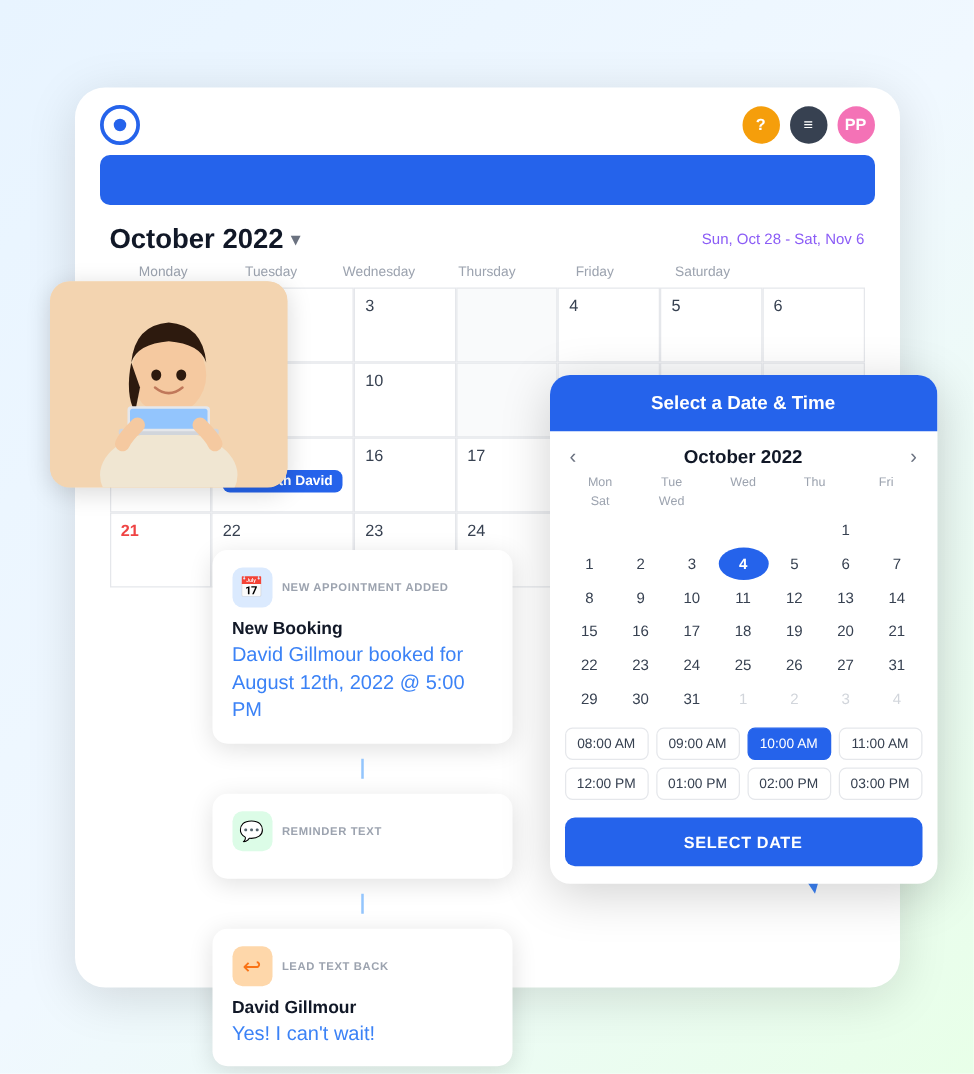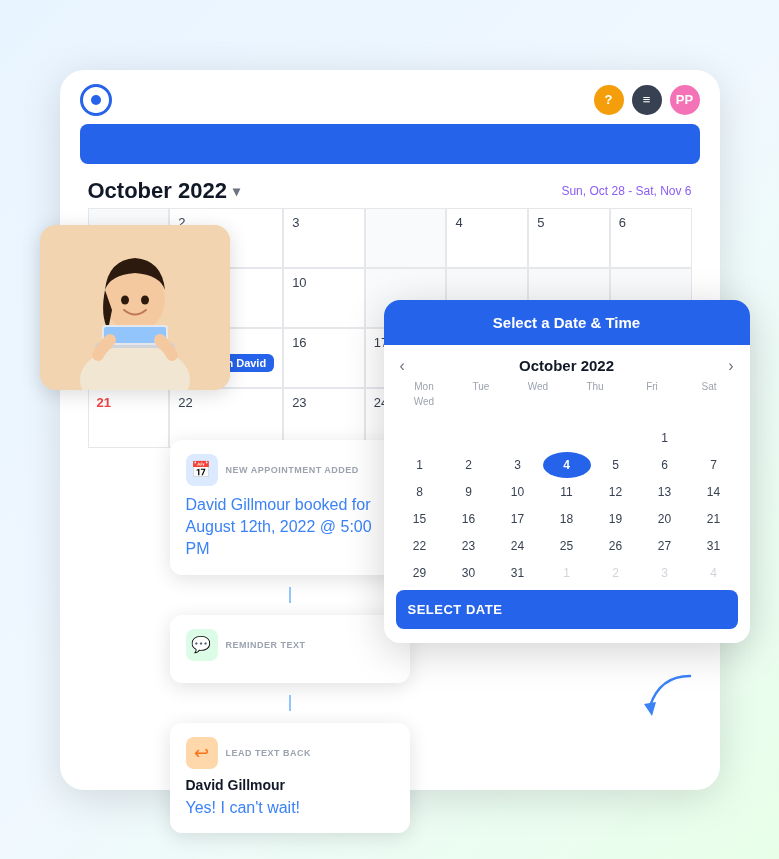--- a/index.html
+++ b/index.html
@@ -205,21 +205,21 @@
     .person-svg {
       width: 100%;
       height: 100%;
     }
 
     
     .picker-overlay {
       position: absolute;
       right: -30px;
       top: 230px;
-      width: 366px;
+      width: 310px;
       background: #fff;
       border-radius: 16px;
       box-shadow: 0 8px 40px rgba(0,0,0,0.18);
       overflow: hidden;
       z-index: 20;
     }
     .picker-top-bar {
       background: #2563eb;
       color: #fff;
       text-align: center;
@@ -240,23 +240,23 @@
     }
     .mini-nav-btn {
       background: none;
       border: none;
       cursor: pointer;
       font-size: 16px;
       color: #6b7280;
     }
     .mini-days-header {
       display: grid;
-      grid-template-columns: repeat(6, 1fr);
+      grid-template-columns: repeat(5, 1fr);
       padding: 0 12px;
-      margin-bottom: 16px;
+      margin-bottom: 2px;
     }
     .mini-day-name {
       text-align: center;
       font-size: 10px;
       color: #9ca3af;
       font-weight: 500;
       padding: 2px 0;
     }
     .mini-grid {
       display: grid;
@@ -310,21 +310,21 @@
       color: #fff;
       border: none;
       border-radius: 8px;
       width: calc(100% - 24px);
       padding: 12px;
       font-size: 13px;
       font-weight: 700;
       letter-spacing: 0.5px;
       text-transform: uppercase;
       cursor: pointer;
-      text-align: left;
+      text-align: center;
     }
 
     
     .arrow-overlay {
       position: absolute;
       right: 10px;
       bottom: 60px;
       z-index: 3;
     }
 
@@ -352,20 +352,29 @@
   <div class="blue-bar"></div>
 
   <div class="cal-header">
     <div class="cal-month-title">
       <span>October 2022</span>
       <span class="chevron-down">▾</span>
     </div>
     <div class="cal-range">Sun, Oct 28 - Sat, Nov 6</div>
   </div>
 
+  <div class="cal-days-header">
+    <div class="cal-day-name">Monday</div>
+    <div class="cal-day-name">Tuesday</div>
+    <div class="cal-day-name">Wednesday</div>
+    <div class="cal-day-name">Thursday</div>
+    <div class="cal-day-name">Friday</div>
+    <div class="cal-day-name">Saturday</div>
+    <div class="cal-day-name" style="visibility:hidden"></div>
+  </div>
 
   <div class="cal-grid">
 
     <div class="cal-cell empty"></div>
     <div class="cal-cell">2</div>
     <div class="cal-cell">3</div>
     <div class="cal-cell empty"></div>
     <div class="cal-cell">4</div>
     <div class="cal-cell">5</div>
     <div class="cal-cell">6</div>
@@ -426,20 +435,21 @@
     </div>
   </div>
 
   <div class="notif-area">
 
     <div class="notif-card">
       <div class="notif-header">
         <div class="notif-icon blue">📅</div>
         <span class="notif-label">NEW APPOINTMENT ADDED</span>
       </div>
+      <div class="notif-title">New Booking</div>
       <div class="notif-body">David Gillmour booked for August 12th, 2022 @ 5:00 PM</div>
     </div>
 
     <div class="divider-line"></div>
 
     <div class="notif-card">
       <div class="notif-header">
         <div class="notif-icon green">💬</div>
         <span class="notif-label">REMINDER TEXT</span>
       </div>
@@ -520,20 +530,30 @@
 
       <div class="mini-cell">29</div>
       <div class="mini-cell">30</div>
       <div class="mini-cell">31</div>
       <div class="mini-cell grayed">1</div>
       <div class="mini-cell grayed">2</div>
       <div class="mini-cell grayed">3</div>
       <div class="mini-cell grayed">4</div>
     </div>
 
+    <div class="time-slots">
+      <div class="time-slot">08:00 AM</div>
+      <div class="time-slot">09:00 AM</div>
+      <div class="time-slot selected">10:00 AM</div>
+      <div class="time-slot">11:00 AM</div>
+      <div class="time-slot">12:00 PM</div>
+      <div class="time-slot">01:00 PM</div>
+      <div class="time-slot">02:00 PM</div>
+      <div class="time-slot">03:00 PM</div>
+    </div>
 
     <button class="select-date-btn">SELECT DATE</button>
   </div>
 
   <div class="arrow-overlay">
     <svg width="80" height="60" viewBox="0 0 80 60" fill="none" xmlns="http://www.w3.org/2000/svg">
       <path d="M60 10 Q30 10 20 40" stroke="#3b82f6" stroke-width="2.5" fill="none" stroke-linecap="round"></path>
       <polygon points="14,38 22,50 26,36" fill="#3b82f6"></polygon>
     </svg>
   </div>

